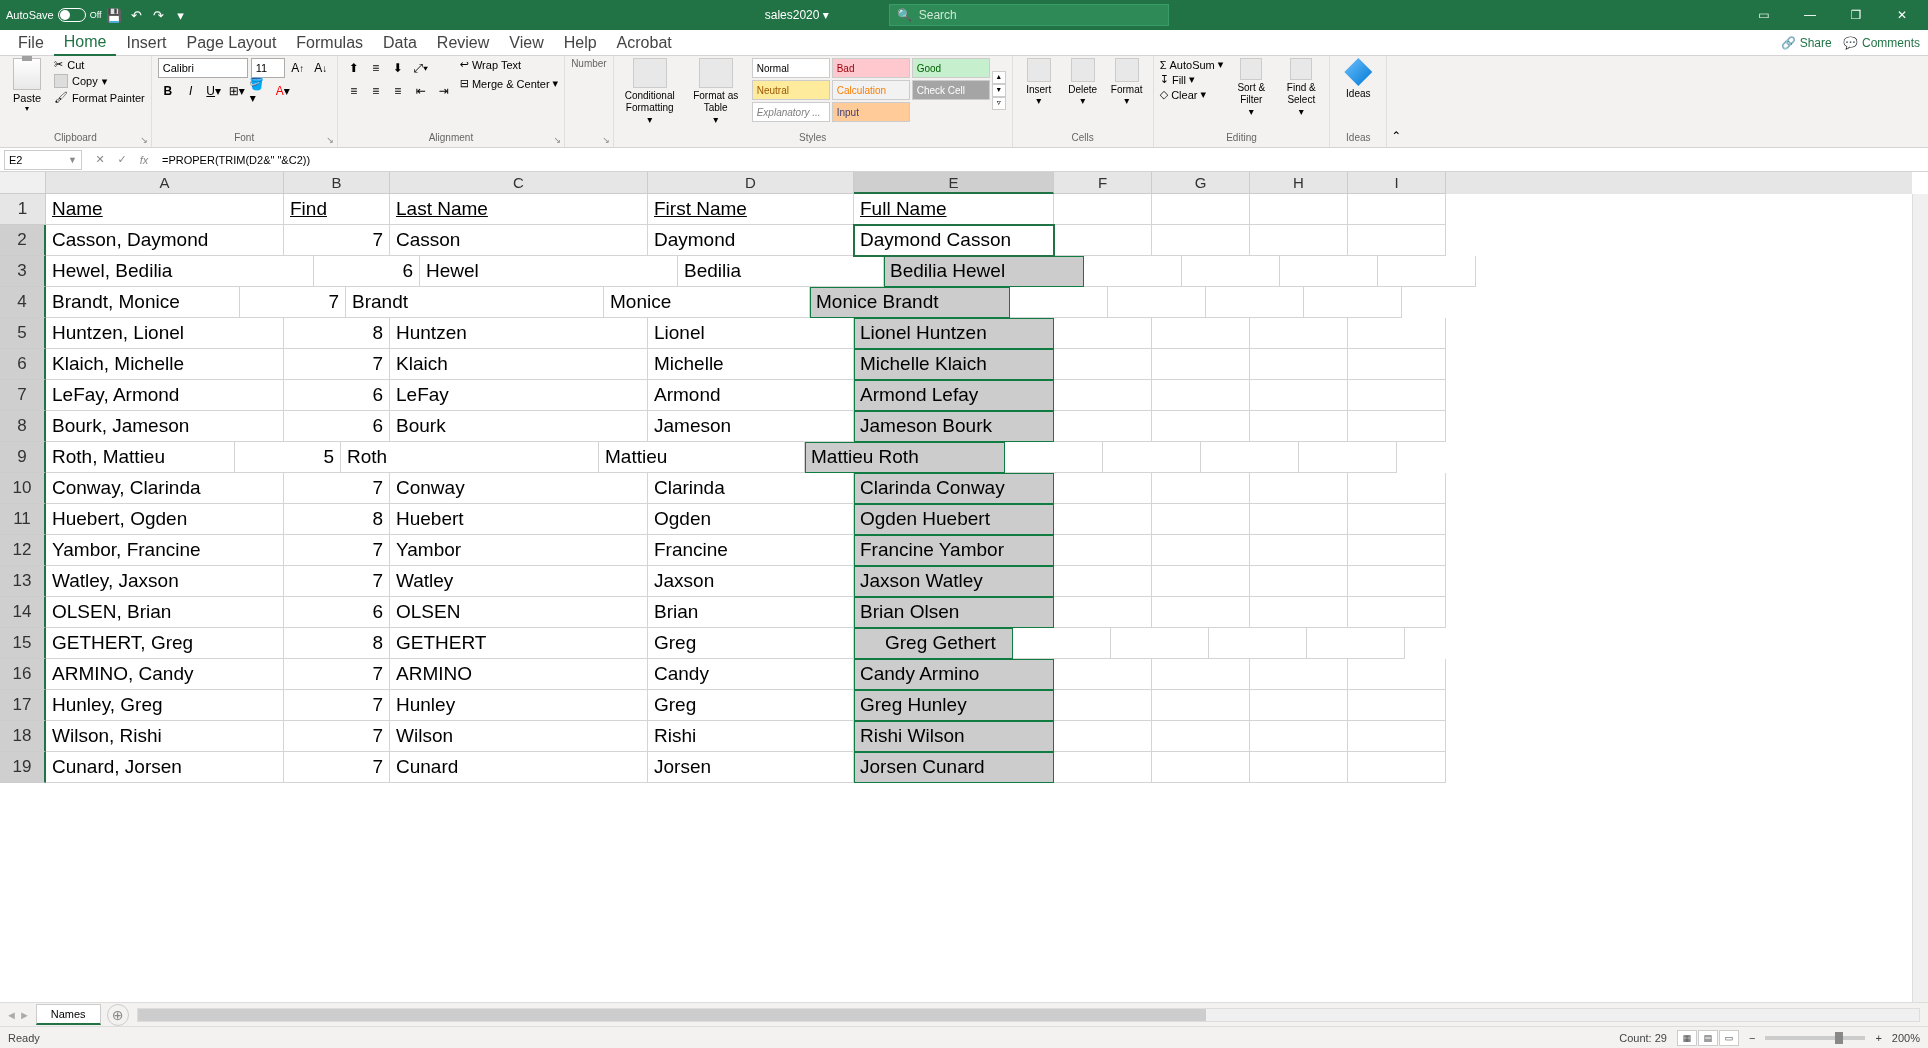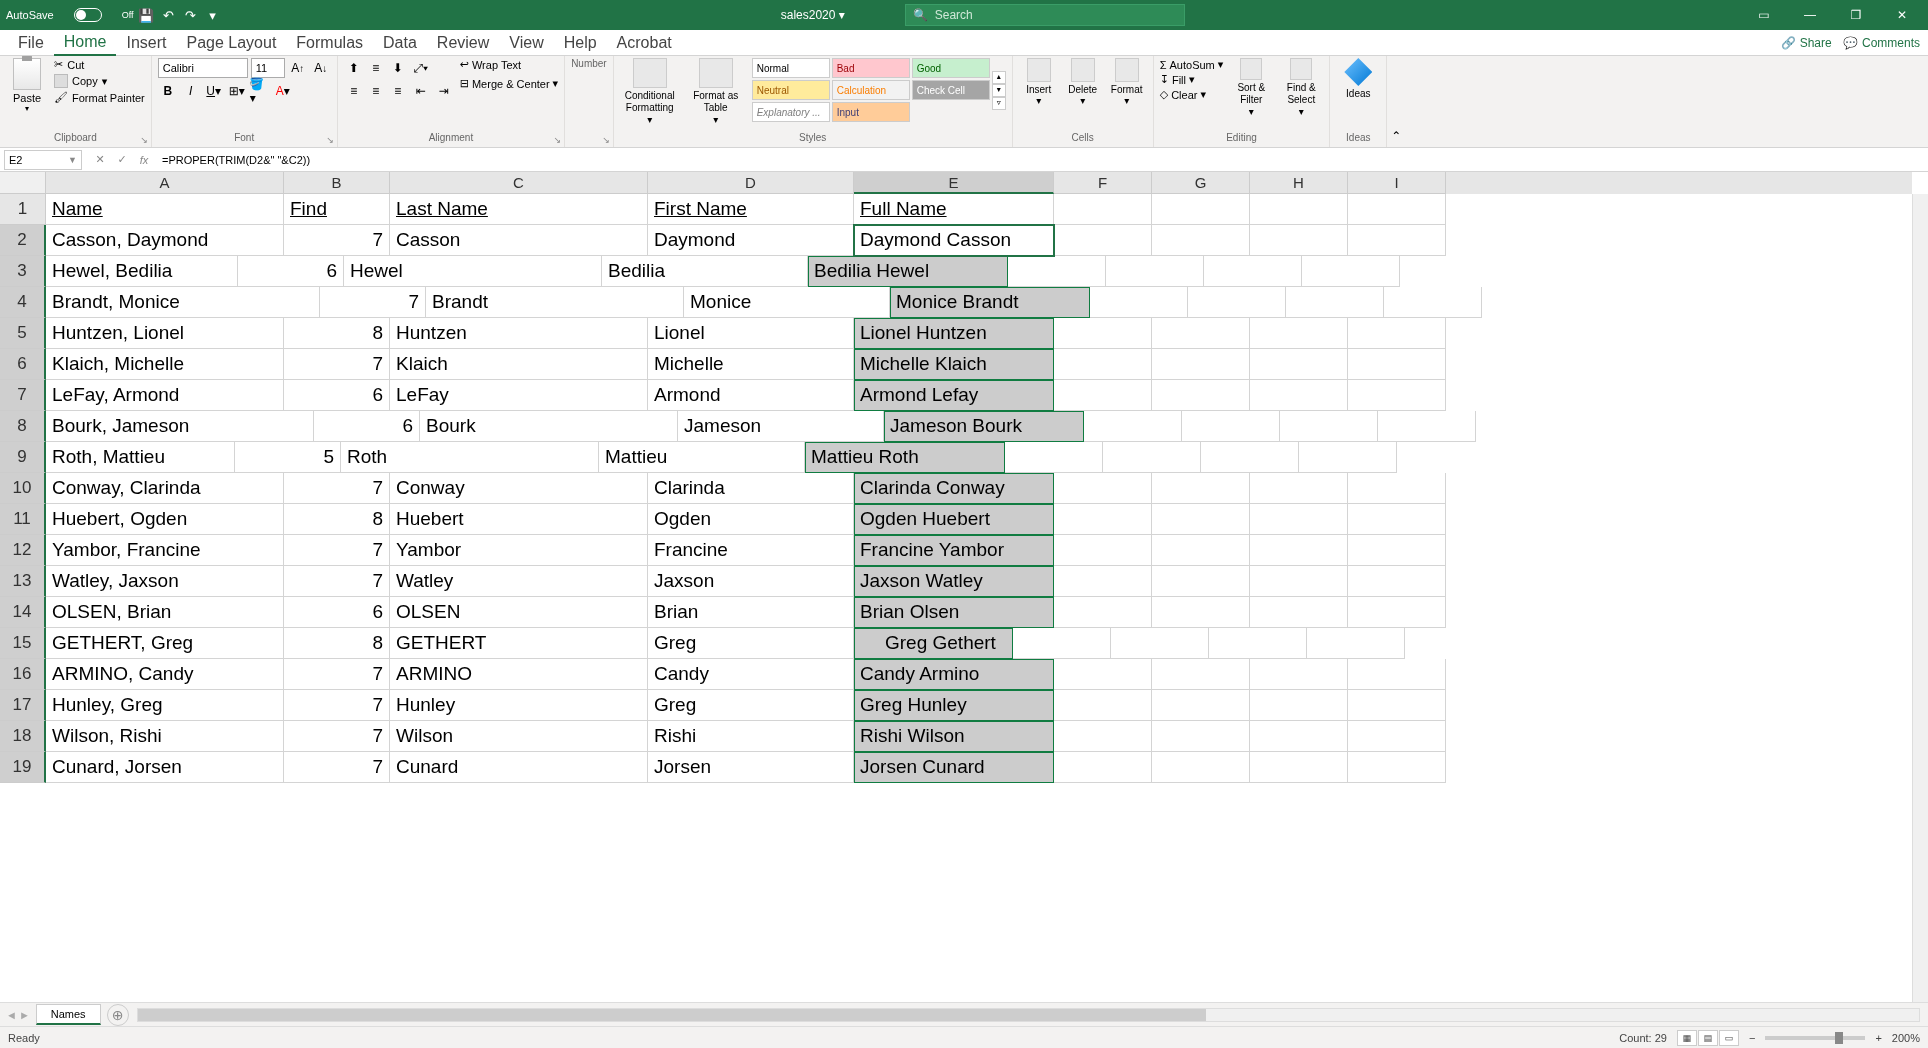--- a/index.html
+++ b/index.html
@@ -1,21 +1,21 @@
 <!DOCTYPE html>
 <html><head>
 <meta charset="utf-8">
 <style>
 * { margin: 0; padding: 0; box-sizing: border-box; font-family: "Segoe UI", Arial, sans-serif; }
 body { background: #fff; overflow: hidden; font-size: 12px; }
 
 
 .title-bar { background: #217346; height: 30px; display: flex; align-items: center; color: #fff; padding: 0 6px; }
 .title-left { display: flex; align-items: center; gap: 4px; }
-.autosave { display: flex; align-items: center; gap: 20px; font-size: 11px; text-align: right; }
+.autosave { display: flex; align-items: center; gap: 4px; font-size: 11px; text-align: right; }
 .toggle { width: 28px; height: 14px; border: 1px solid #fff; border-radius: 8px; position: relative; }
 .toggle::after { content: ""; width: 10px; height: 10px; background: #fff; border-radius: 50%; position: absolute; top: 1px; left: 1px; }
 .qat-btn { width: 18px; height: 18px; display: flex; align-items: center; justify-content: center; font-size: 13px; cursor: pointer; }
 .title-center { flex: 1; display: flex; justify-content: center; align-items: center; gap: 60px; }
 .search-box { background: #2e8b57; border: 1px solid #3a9d67; width: 280px; height: 22px; display: flex; align-items: center; padding: 0 8px; font-size: 12px; color: #d0e8d8; gap: 6px; }
 .title-right { display: flex; gap: 6px; }
 .win-btn { width: 40px; height: 24px; display: flex; align-items: center; justify-content: center; cursor: pointer; font-size: 12px; }
 
 
 .ribbon-tabs { background: #fff; height: 26px; display: flex; align-items: center; border-bottom: 1px solid #d4d4d4; padding: 0 8px; }
@@ -409,32 +409,32 @@
         <div class="cell num" style="width: 106px;">7</div>
         <div class="cell" style="width: 258px;">Casson</div>
         <div class="cell" style="width: 206px;">Daymond</div>
         <div class="cell active-cell sel-border" style="width: 200px;">Daymond Casson</div>
         <div class="cell" style="width: 98px;"></div>
         <div class="cell" style="width: 98px;"></div>
         <div class="cell" style="width: 98px;"></div>
         <div class="cell" style="width: 98px;"></div>
       </div>
       <div class="data-row">
-        <div class="cell" style="width: 192px;">Hewel, Bedilia</div>
+        <div class="cell" style="width: 268px;">Hewel, Bedilia</div>
         <div class="cell num" style="width: 106px;">6</div>
         <div class="cell" style="width: 258px;">Hewel</div>
         <div class="cell" style="width: 206px;">Bedilia</div>
         <div class="cell sel-range sel-border" style="width: 200px;">Bedilia Hewel</div>
         <div class="cell" style="width: 98px;"></div>
         <div class="cell" style="width: 98px;"></div>
         <div class="cell" style="width: 98px;"></div>
         <div class="cell" style="width: 98px;"></div>
       </div>
       <div class="data-row">
-        <div class="cell" style="width: 274px;">Brandt, Monice</div>
+        <div class="cell" style="width: 194px;">Brandt, Monice</div>
         <div class="cell num" style="width: 106px;">7</div>
         <div class="cell" style="width: 258px;">Brandt</div>
         <div class="cell" style="width: 206px;">Monice</div>
         <div class="cell sel-range sel-border" style="width: 200px;">Monice Brandt</div>
         <div class="cell" style="width: 98px;"></div>
         <div class="cell" style="width: 98px;"></div>
         <div class="cell" style="width: 98px;"></div>
         <div class="cell" style="width: 98px;"></div>
       </div>
       <div class="data-row">
@@ -464,21 +464,21 @@
         <div class="cell num" style="width: 106px;">6</div>
         <div class="cell" style="width: 258px;">LeFay</div>
         <div class="cell" style="width: 206px;">Armond</div>
         <div class="cell sel-range sel-border" style="width: 200px;">Armond Lefay</div>
         <div class="cell" style="width: 98px;"></div>
         <div class="cell" style="width: 98px;"></div>
         <div class="cell" style="width: 98px;"></div>
         <div class="cell" style="width: 98px;"></div>
       </div>
       <div class="data-row">
-        <div class="cell" style="width: 268px;">Bourk, Jameson</div>
+        <div class="cell" style="width: 238px;">Bourk, Jameson</div>
         <div class="cell num" style="width: 106px;">6</div>
         <div class="cell" style="width: 258px;">Bourk</div>
         <div class="cell" style="width: 206px;">Jameson</div>
         <div class="cell sel-range sel-border" style="width: 200px;">Jameson Bourk</div>
         <div class="cell" style="width: 98px;"></div>
         <div class="cell" style="width: 98px;"></div>
         <div class="cell" style="width: 98px;"></div>
         <div class="cell" style="width: 98px;"></div>
       </div>
       <div class="data-row">

